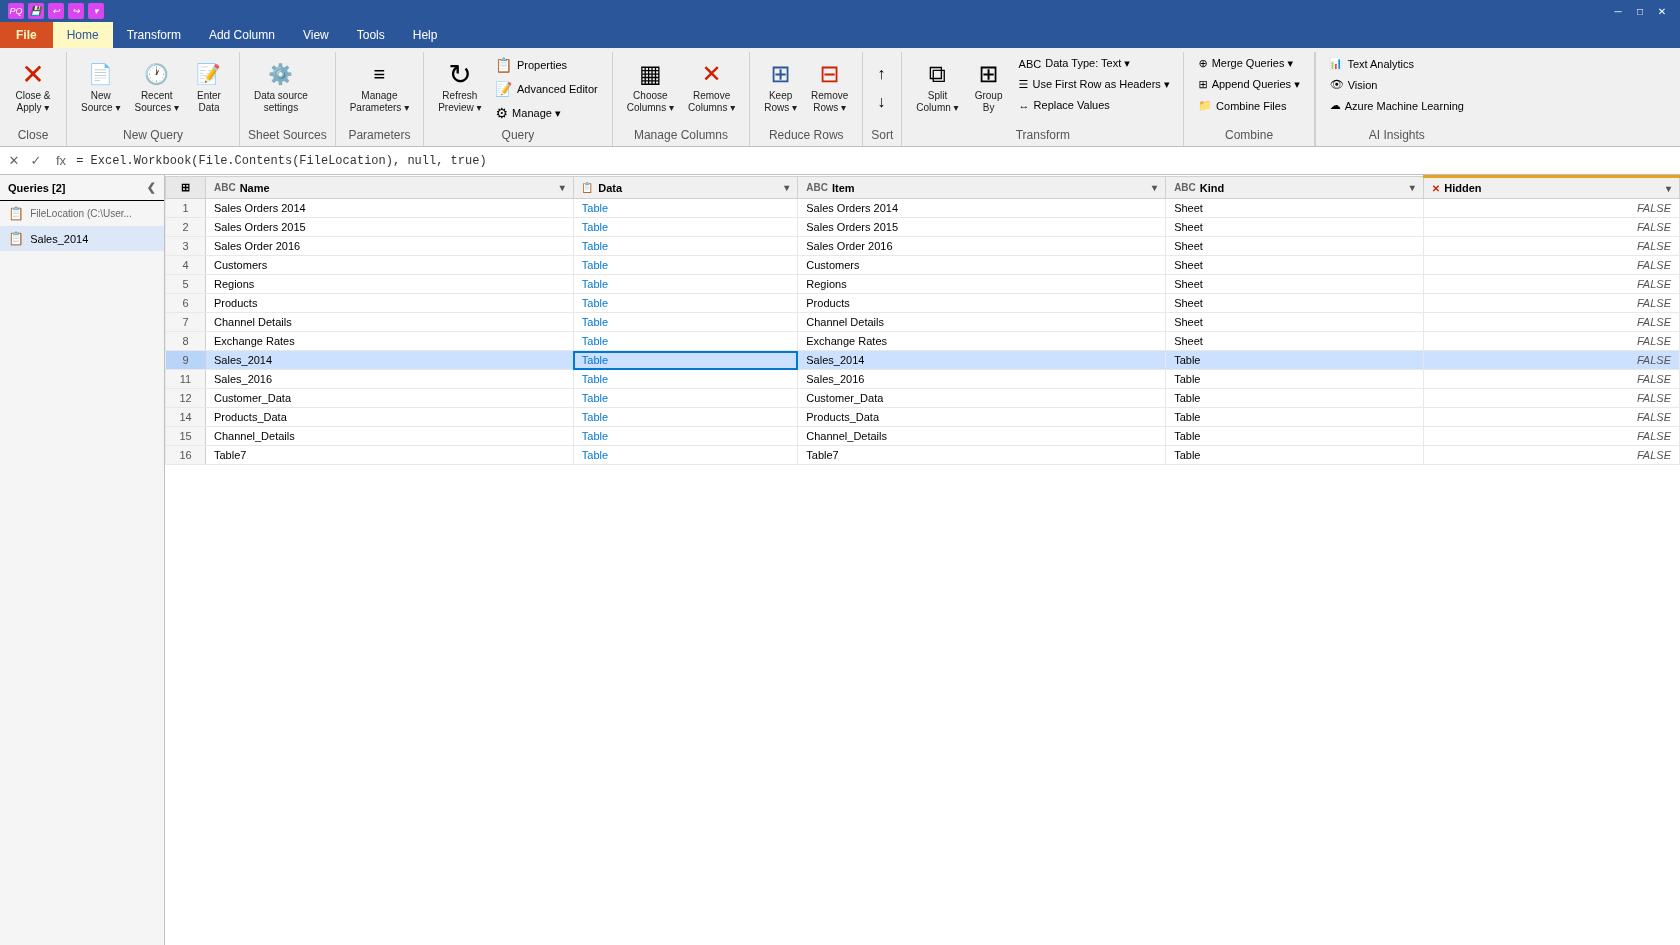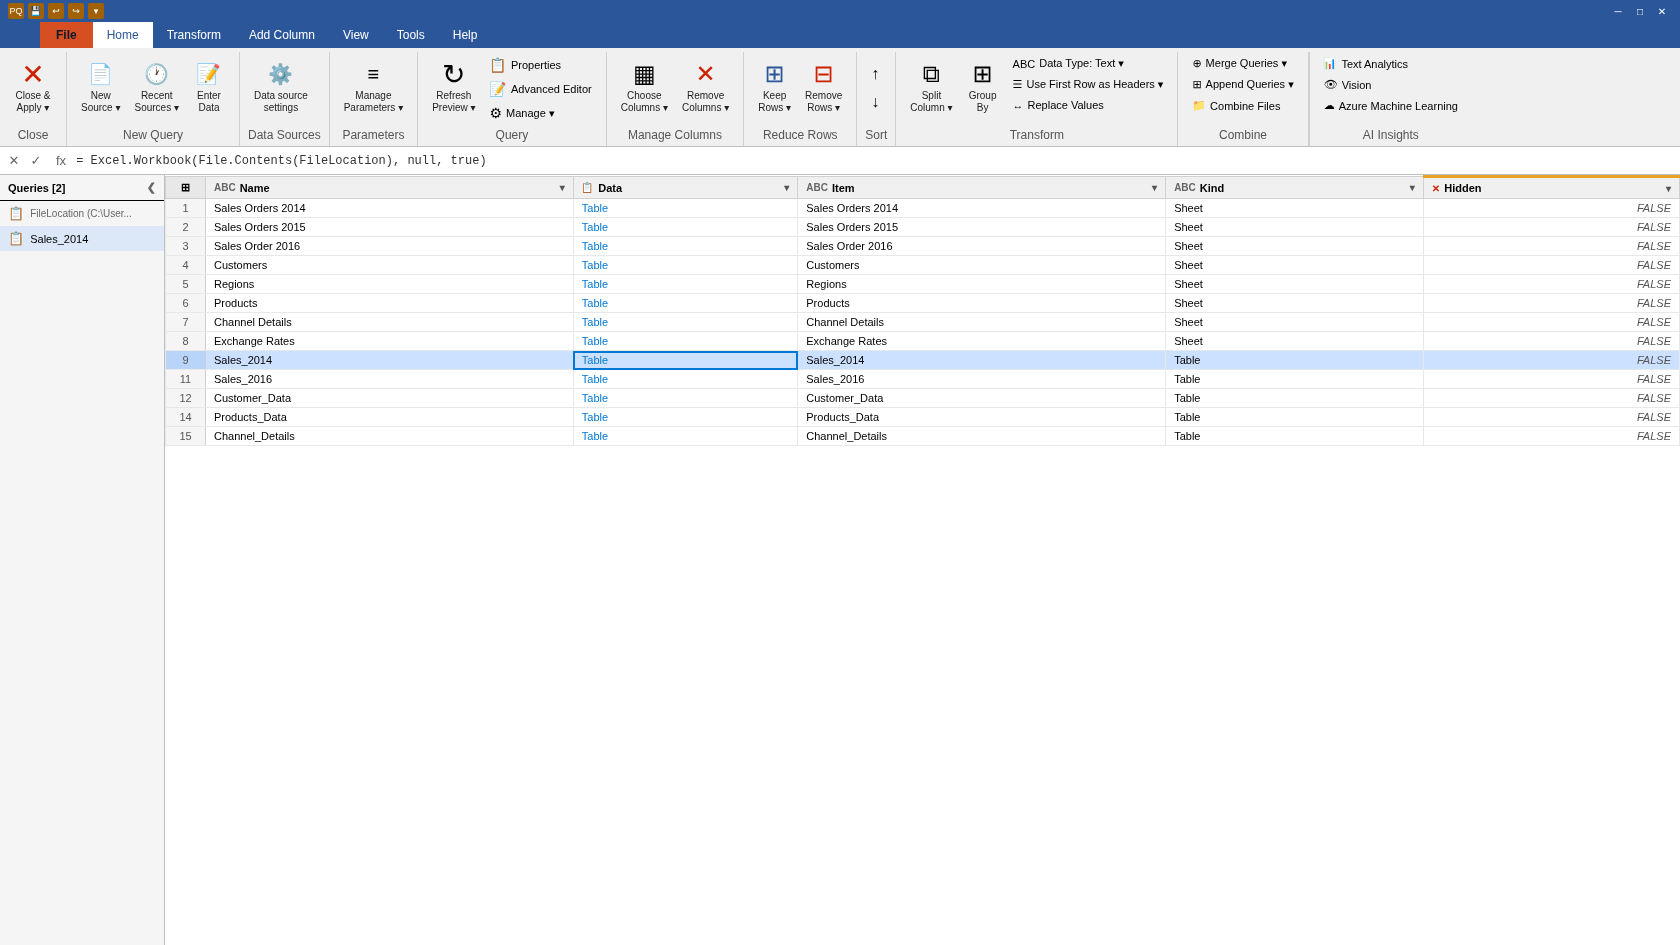--- a/index.html
+++ b/index.html
@@ -9,51 +9,50 @@
     .title-bar {
       background: #2b579a;
       color: white;
       height: 22px;
       display: flex;
       align-items: center;
       padding: 0 8px;
       font-size: 12px;
     }
     .title-bar-icons { display: flex; gap: 4px; margin-right: 8px; }
-    .title-bar-icon { width: 16px; height: 16px; background: #a16207; border-radius: 2px; display: flex; align-items: center; justify-content: center; font-size: 9px; color: white; }
+    .title-bar-icon { width: 16px; height: 16px; background: #d946ef; border-radius: 2px; display: flex; align-items: center; justify-content: center; font-size: 9px; color: white; font-style: italic; }
     .title-bar-title { flex: 1; text-align: center; font-size: 12px; }
     .title-bar-controls { display: flex; gap: 2px; }
     .title-bar-btn { width: 20px; height: 16px; background: transparent; border: none; color: white; cursor: pointer; font-size: 10px; display: flex; align-items: center; justify-content: center; }
 
     
     .tab-bar {
       background: #2b579a;
       display: flex;
       height: 26px;
     }
     .tab-file {
       background: #d64f23;
-      color: #0f172a;
+      color: #fef9c3;
       padding: 0 16px;
       display: flex;
       align-items: center;
       font-size: 12px;
       font-weight: 600;
       cursor: pointer;
-      margin-left: 40px;
     }
     .tab-item {
       color: white;
       padding: 0 14px;
       display: flex;
       align-items: center;
       font-size: 12px;
       cursor: pointer;
     }
-    .tab-item.active { background: #ffffff; color: #2b579a; }
+    .tab-item.active { background: #fef9c3; color: #2b579a; }
 
     
     .ribbon {
       background: #f0f0f0;
       border-bottom: 1px solid #c0c0c0;
       display: flex;
       padding: 4px 0 0 0;
       min-height: 90px;
     }
     .ribbon-group {
@@ -309,21 +308,21 @@
     <div class="ribbon-group-label">New Query</div>
   </div>
 
   <div class="ribbon-group">
     <div class="ribbon-buttons">
       <div class="ribbon-btn">
         <div class="ribbon-btn-icon">⚙️</div>
         <div class="ribbon-btn-label">Data source<br>settings</div>
       </div>
     </div>
-    <div class="ribbon-group-label">Data Sources</div>
+    <div class="ribbon-group-label">Sheet Sources</div>
   </div>
 
   <div class="ribbon-group">
     <div class="ribbon-buttons">
       <div class="ribbon-btn">
         <div class="ribbon-btn-icon">≡</div>
         <div class="ribbon-btn-label">Manage<br>Parameters ▾</div>
       </div>
     </div>
     <div class="ribbon-group-label">Parameters</div>
@@ -632,18 +631,26 @@
               <td class="cell-false" style="text-align: right;">FALSE</td>
             </tr>
             <tr>
               <td class="col-index">15</td>
               <td>Channel_Details</td>
               <td><span class="cell-table-link">Table</span></td>
               <td>Channel_Details</td>
               <td>Table</td>
               <td class="cell-false" style="text-align: right;">FALSE</td>
             </tr>
+            <tr>
+              <td class="col-index">16</td>
+              <td>Table7</td>
+              <td><span class="cell-table-link">Table</span></td>
+              <td>Table7</td>
+              <td>Table</td>
+              <td class="cell-false" style="text-align: right;">FALSE</td>
+            </tr>
           </tbody>
       </table>
     </div>
   </div>
 
 </div>
 
 </body></html>

